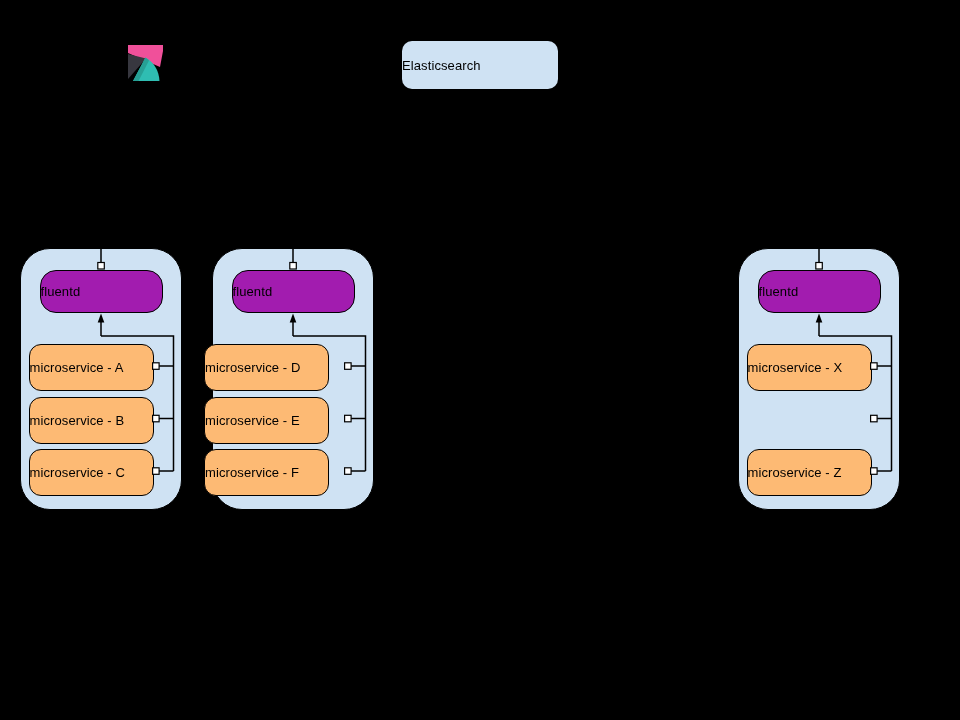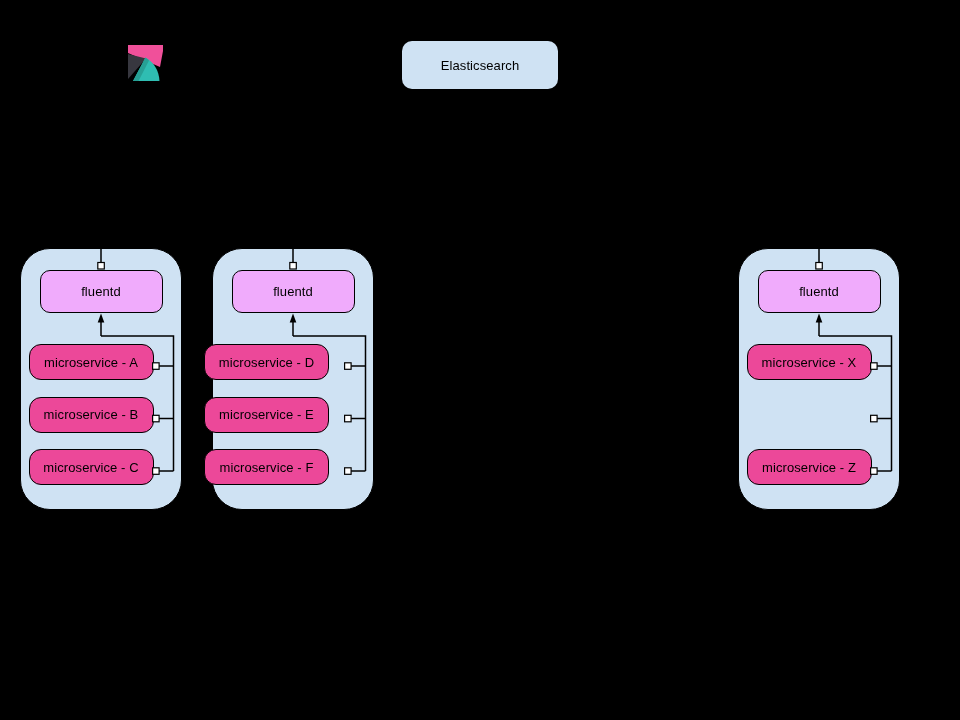--- a/index.html
+++ b/index.html
@@ -1,26 +1,26 @@
 <!DOCTYPE html>
 <html><head>
 <meta charset="utf-8">
 <style>
   html,body{margin:0;padding:0;background:#000;}
   #stage{position:relative;width:960px;height:720px;background:#000;overflow:hidden;
          font-family:"Liberation Sans","DejaVu Sans",sans-serif;}
-  .box{position:absolute;display:flex;align-items:center;justify-content:center;
+  .box{position:absolute;display:flex;align-items:center;
        box-sizing:border-box;font-size:13px;color:#000;letter-spacing:.1px;}
   .es{left:402px;top:41px;width:156px;height:48px;background:#cfe2f3;border-radius:10px;}
   .pod{position:absolute;top:248px;width:162px;height:262px;background:#cfe2f3;
        border:1.5px solid #000;border-radius:30px;box-sizing:border-box;}
   .pod1{left:20px;} .pod2{left:212px;} .pod3{left:738px;}
-  .fluentd{width:123px;height:43px;top:270px;background:#f0abfc;border:1px solid #000;border-radius:10px;}
+  .fluentd{width:123px;height:43px;top:270px;background:#a21caf;border:1px solid #000;border-radius:16px;}
   .f1{left:39.5px;} .f2{left:231.5px;} .f3{left:757.5px;}
-  .ms{width:125px;height:36px;background:#ec4899;border:1px solid #000;border-radius:12px;}
+  .ms{width:125px;height:47px;background:#fdba74;border:1px solid #000;border-radius:12px;}
   .row1{top:344px;} .row2{top:396.5px;} .row3{top:449px;}
   .c1{left:28.5px;} .c2{left:204px;} .c3{left:746.5px;}
   #wires{position:absolute;left:0;top:0;pointer-events:none;}
   .wire{stroke:#000;stroke-width:1.5;fill:none;}
   .endpoint{fill:#fff;stroke:#000;stroke-width:1.2;}
   .arrowhead{fill:#000;stroke:none;}
   .logo{position:absolute;left:128px;top:45px;}
 </style>
 </head>
 <body>

